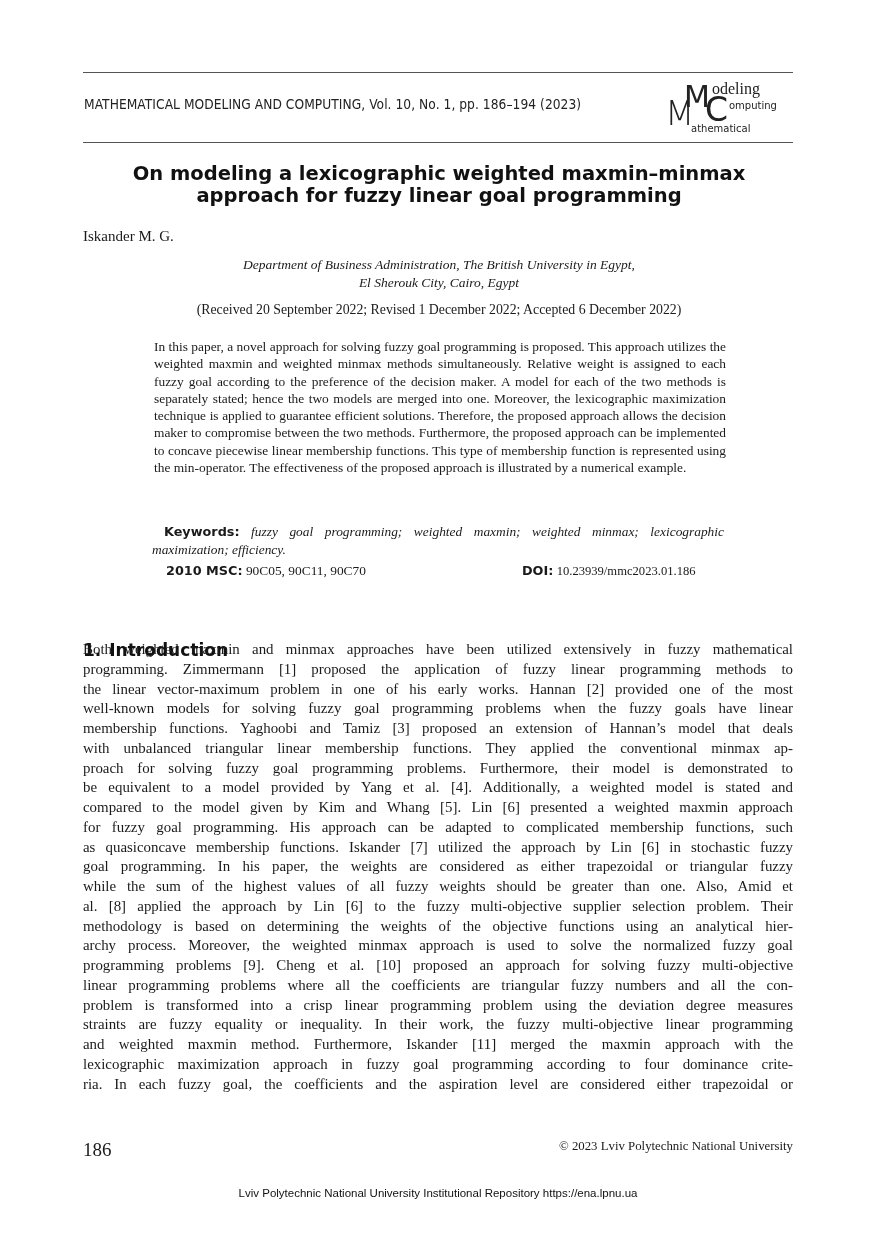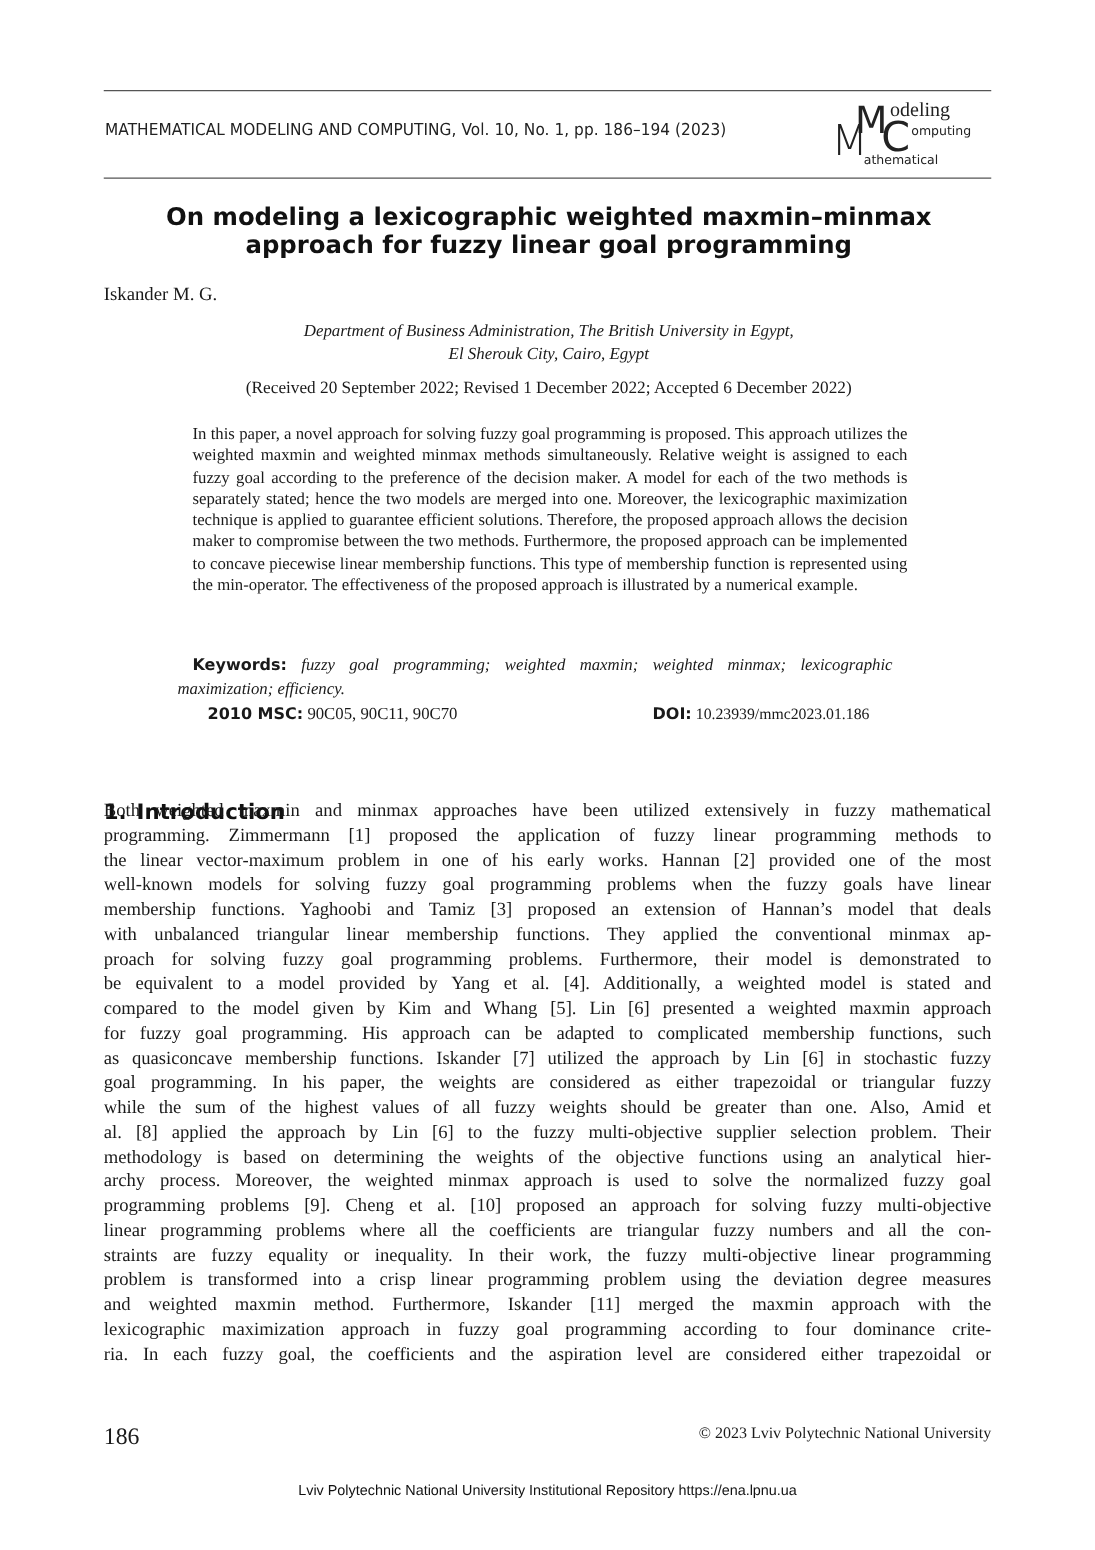--- a/index.html
+++ b/index.html
@@ -22,21 +22,21 @@
   .logo .s3 { position: absolute; left: 26px; top: 43px; font-size: 10px; }
   .title {
     position: absolute; left: 83px; top: 163px; width: 712px; text-align: center;
     font-family: "DejaVu Sans", sans-serif; font-weight: bold; font-size: 19.5px; line-height: 22px; color: #111;
   }
   .serif { font-family: "Liberation Serif", "DejaVu Serif", serif; }
   .author { position: absolute; left: 83px; top: 228px; width: 712px; font-size: 15px; }
   .affil { position: absolute; left: 83px; top: 256px; width: 712px; text-align: center; font-size: 13.5px; font-style: italic; line-height: 18px; }
   .dates { position: absolute; left: 83px; top: 302px; width: 712px; text-align: center; font-size: 13.8px; }
   .abstract { position: absolute; left: 154px; top: 338px; width: 572px; font-size: 13.4px; line-height: 17.3px; text-align: justify; }
-  .keywords { position: absolute; left: 142px; top: 523px; width: 572px; font-size: 13.4px; line-height: 17.5px; text-align: justify; }
+  .keywords { position: absolute; left: 152px; top: 523px; width: 572px; font-size: 13.4px; line-height: 17.5px; text-align: justify; }
   .keywords .label, .msc .label, .doi .label { font-family: "DejaVu Sans", sans-serif; font-weight: bold; font-size: 12.8px; font-style: normal; }
   .keywords .kwtext { font-style: italic; }
   .keywords .indent { display: inline-block; width: 12px; }
   .msc { position: absolute; left: 166px; top: 563px; font-size: 13.4px; }
   .doi { position: absolute; left: 522px; top: 563px; font-size: 13px; }
   .doi .val { font-family: Liberation Serif, serif; font-size: 12.6px; }
   .section-title { position: absolute; left: 83px; top: 640px; font-family: "DejaVu Sans", sans-serif; font-weight: bold; font-size: 17px; color: #111; }
   .section-title .num { margin-right: 8px; }
   .body-text { position: absolute; left: 83px; top: 640px; width: 710px; font-size: 14.9px; line-height: 19.75px; text-align: justify; }
   .body-text .ln { display: block; text-align: justify; text-align-last: justify; white-space: nowrap; overflow: hidden; }
@@ -106,22 +106,22 @@
     <span class="ln">compared to the model given by Kim and Whang [5]. Lin [6] presented a weighted maxmin approach</span>
     <span class="ln">for fuzzy goal programming. His approach can be adapted to complicated membership functions, such</span>
     <span class="ln">as quasiconcave membership functions. Iskander [7] utilized the approach by Lin [6] in stochastic fuzzy</span>
     <span class="ln">goal programming.  In his paper, the weights are considered as either trapezoidal or triangular fuzzy</span>
     <span class="ln">while the sum of the highest values of all fuzzy weights should be greater than one.  Also, Amid et</span>
     <span class="ln">al. [8] applied the approach by Lin [6] to the fuzzy multi-objective supplier selection problem.  Their</span>
     <span class="ln">methodology is based on determining the weights of the objective functions using an analytical hier-</span>
     <span class="ln">archy process.  Moreover, the weighted minmax approach is used to solve the normalized fuzzy goal</span>
     <span class="ln">programming problems [9].  Cheng et al. [10] proposed an approach for solving fuzzy multi-objective</span>
     <span class="ln">linear programming problems where all the coefficients are triangular fuzzy numbers and all the con-</span>
+    <span class="ln">problem is transformed into a crisp linear programming problem using the deviation degree measures</span>
     <span class="ln">straints are fuzzy equality or inequality.  In their work, the fuzzy multi-objective linear programming</span>
-    <span class="ln">problem is transformed into a crisp linear programming problem using the deviation degree measures</span>
     <span class="ln">and weighted maxmin method.  Furthermore, Iskander [11] merged the maxmin approach with the</span>
     <span class="ln">lexicographic maximization approach in fuzzy goal programming according to four dominance crite-</span>
     <span class="ln">ria.  In each fuzzy goal, the coefficients and the aspiration level are considered either trapezoidal or</span>
   </div>
 
   <div class="page-number serif">186</div>
   <div class="copyright serif">© 2023 Lviv Polytechnic National University</div>
 
   <div class="repo">Lviv Polytechnic National University Institutional Repository https://ena.lpnu.ua</div>
 </div>

